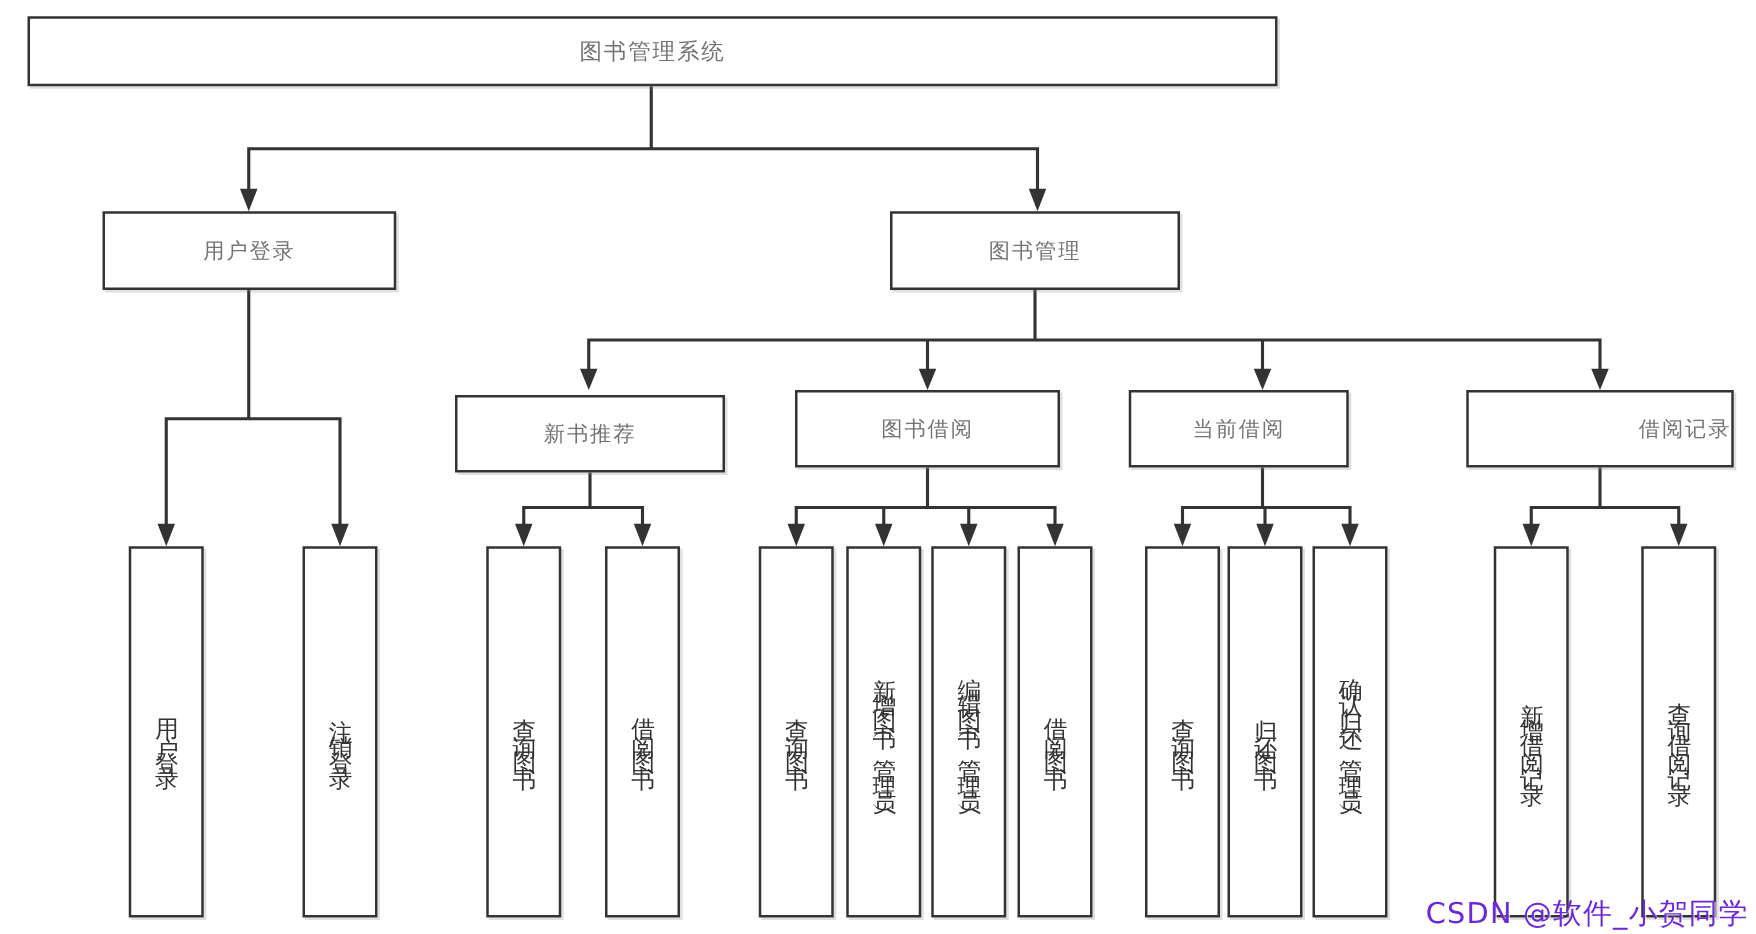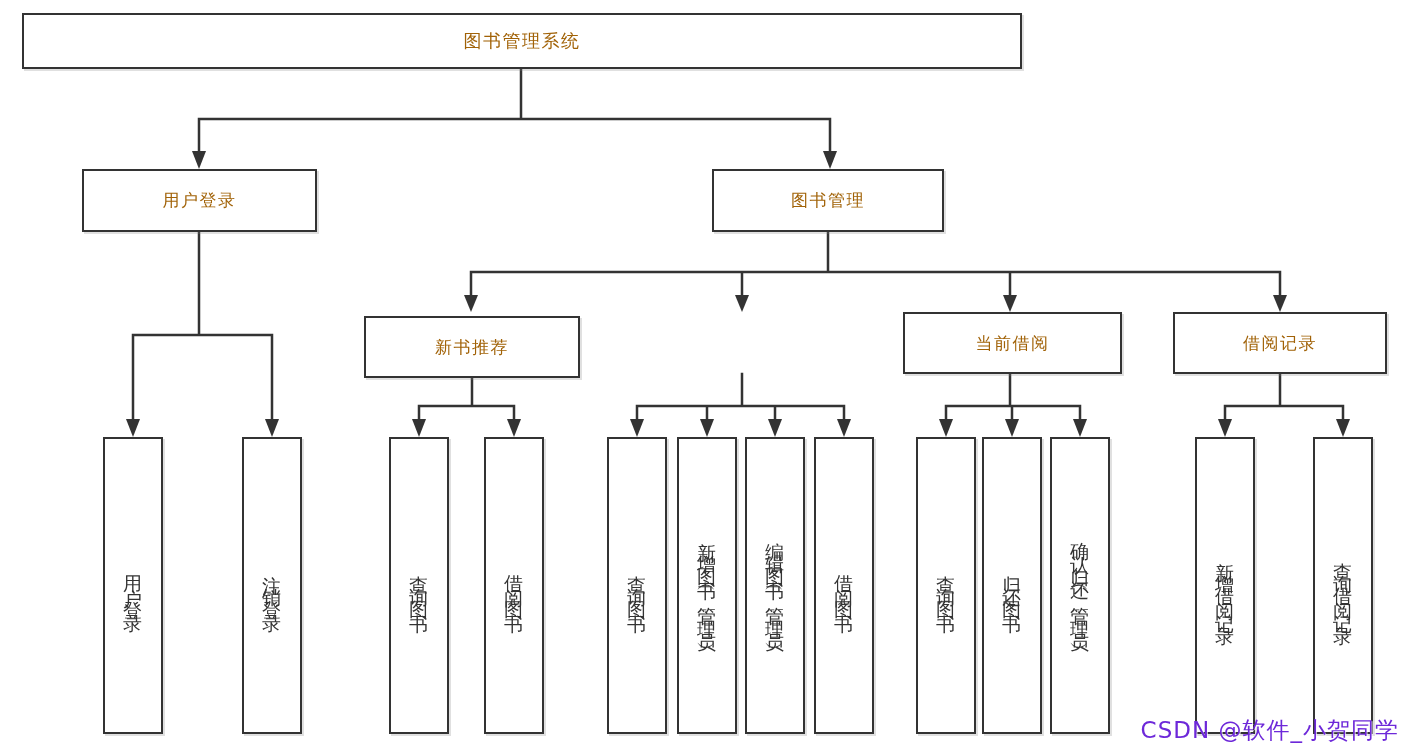--- a/index.html
+++ b/index.html
@@ -29,21 +29,21 @@
     background: #ffffff;
     display: flex;
     align-items: center;
     justify-content: center;
     box-shadow: 2px 2px 0 rgba(130,130,130,0.25);
   }
   .hlabel {
     font-size: 17px;
     letter-spacing: 1.5px;
     white-space: nowrap;
-    color: #a16207;
+    color: #737373;
   }
   .root-box .hlabel {
     font-size: 18px;
   }
   .vlabel {
     writing-mode: vertical-rl;
     text-orientation: mixed;
     font-size: 19px;
     line-height: 1;
     letter-spacing: 13px;
@@ -122,24 +122,27 @@
   <div class="node" style="left:82px; top:169px; width:235px; height:63px;">
     <span class="hlabel">用户登录</span>
   </div>
   <div class="node" style="left:712px; top:169px; width:232px; height:63px;font-family:Liberation Mono, monospace;">
     <span class="hlabel">图书管理</span>
   </div>
 
   <div class="node" style="left:364px; top:316px; width:216px; height:62px;">
     <span class="hlabel">新书推荐</span>
   </div>
-  <div class="node" style="left:903px; top:312px; width:219px; height:62px;">
+  <div class="node" style="left:636px; top:312px; width:212px; height:62px;">
+    <span class="hlabel">图书借阅</span>
+  </div>
+  <div class="node" style="left:903px; top:312px; width:176px; height:62px;">
     <span class="hlabel">当前借阅</span>
   </div>
-  <div class="node" style="left:1173px; top:312px; width:214px; height:62px;">
+  <div class="node" style="left:1173px; top:312px; width:214px; height:62px;justify-content:flex-end;">
     <span class="hlabel">借阅记录</span>
   </div>
 
   <div class="node" style="left:103px; top:437px; width:60px; height:297px;">
     <span class="vlabel">用户登录</span>
   </div>
   <div class="node" style="left:242px; top:437px; width:60px; height:297px;">
     <span class="vlabel">注销登录</span>
   </div>
 

